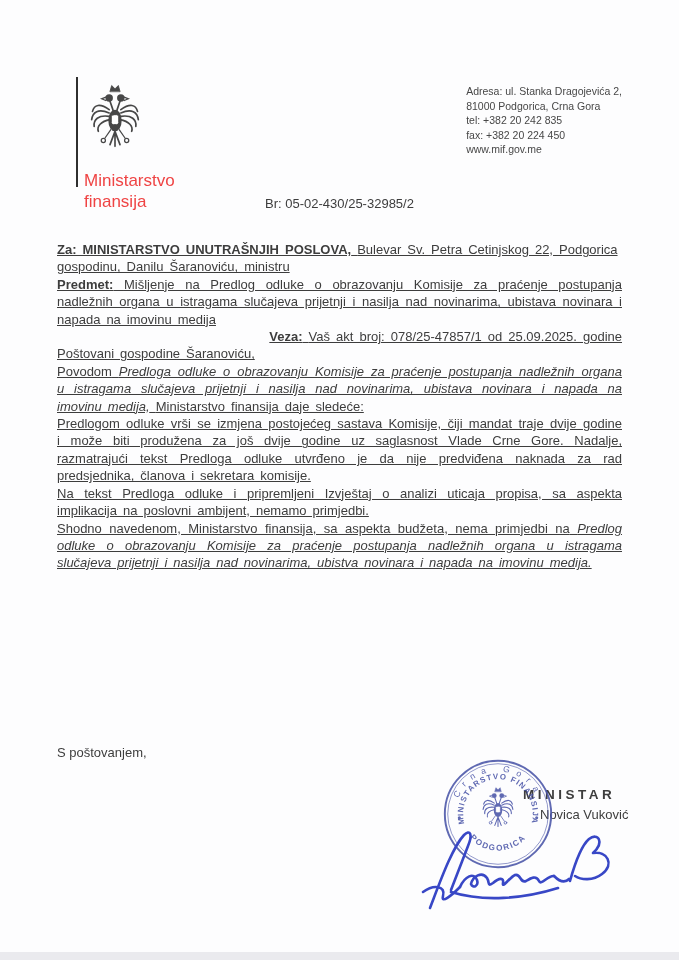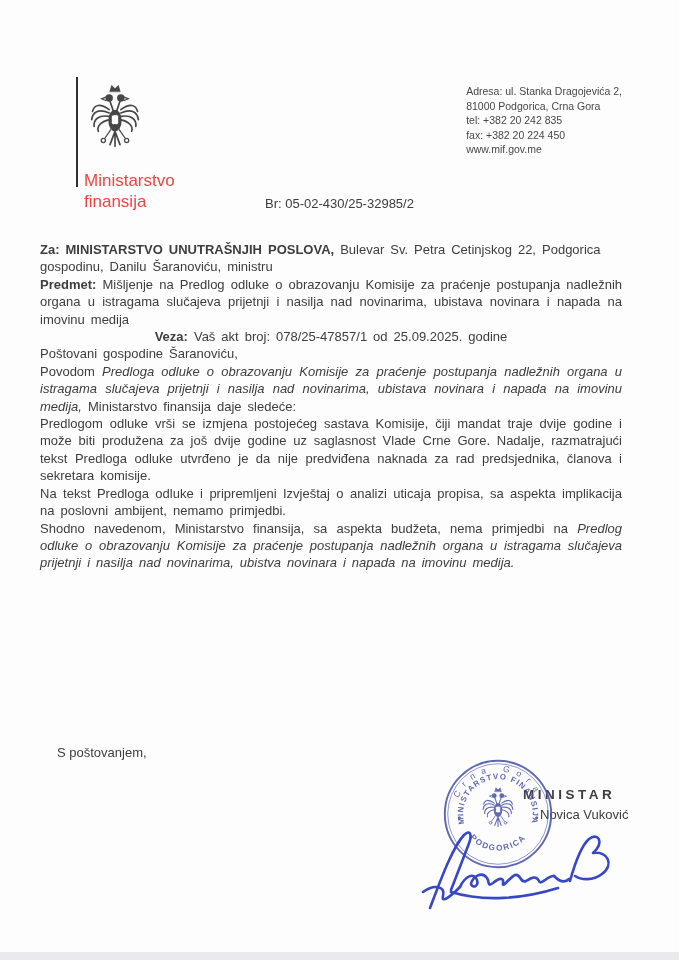--- a/index.html
+++ b/index.html
@@ -11,28 +11,28 @@
   }
   
   .scan-line{position:absolute;left:76px;top:77px;width:2px;height:110px;background:#2f2f2f;}
   .logo-svg{position:absolute;left:90px;top:78px;width:50px;height:90px;color:#474747;}
   .ministry-name{position:absolute;left:84px;top:170px;font-size:17px;line-height:21px;color:#ef4444;}
   .address-block{position:absolute;right:57px;top:84px;font-size:10.5px;line-height:14.6px;color:#474747;}
   .ref-row{position:absolute;left:57px;right:57px;top:196px;display:flex;justify-content:center;align-items:flex-start;}
   .ref-number{font-size:13px;}
   .place-date{font-size:13.5px;margin-top:6px;}
   
-  .letter{position:absolute;left:40px;right:57px;top:241px;font-size:13px;line-height:17.4px;text-align:justify;word-spacing:2.4px;}
+  .letter{position:absolute;left:57px;right:57px;top:241px;font-size:13px;line-height:17.4px;text-align:justify;word-spacing:2.4px;text-decoration:underline;}
   .letter p{margin:0;}
   .b{font-weight:bold;}
   .i{font-style:italic;}
   .za-block{margin-bottom:8px;}
   .person-line{margin-bottom:6px;text-align:left;}
   .subject-block{margin-bottom:9px;}
-  .veza-line{margin-bottom:19px;text-align:center;}
+  .veza-line{margin-bottom:19px;text-align:right;}
   .salutation{margin-bottom:9px;text-align:left;}
   .intro-block{margin-bottom:15px;}
   .opinion-heading{font-weight:bold;font-size:13.5px;letter-spacing:.6px;text-align:center;margin:0 0 15px 0;}
   .p1{margin-bottom:20px;}
   .p2{margin-bottom:18px;}
   .p3{margin-bottom:0;}
   .closing{position:absolute;left:57px;top:745px;font-size:13px;}
   
   .minister-title{position:absolute;left:523px;top:787px;font-size:13.5px;font-weight:bold;letter-spacing:3.5px;white-space:nowrap;}
   .minister-name{position:absolute;left:516px;top:807px;font-size:13px;white-space:nowrap;margin-left:24px;}

